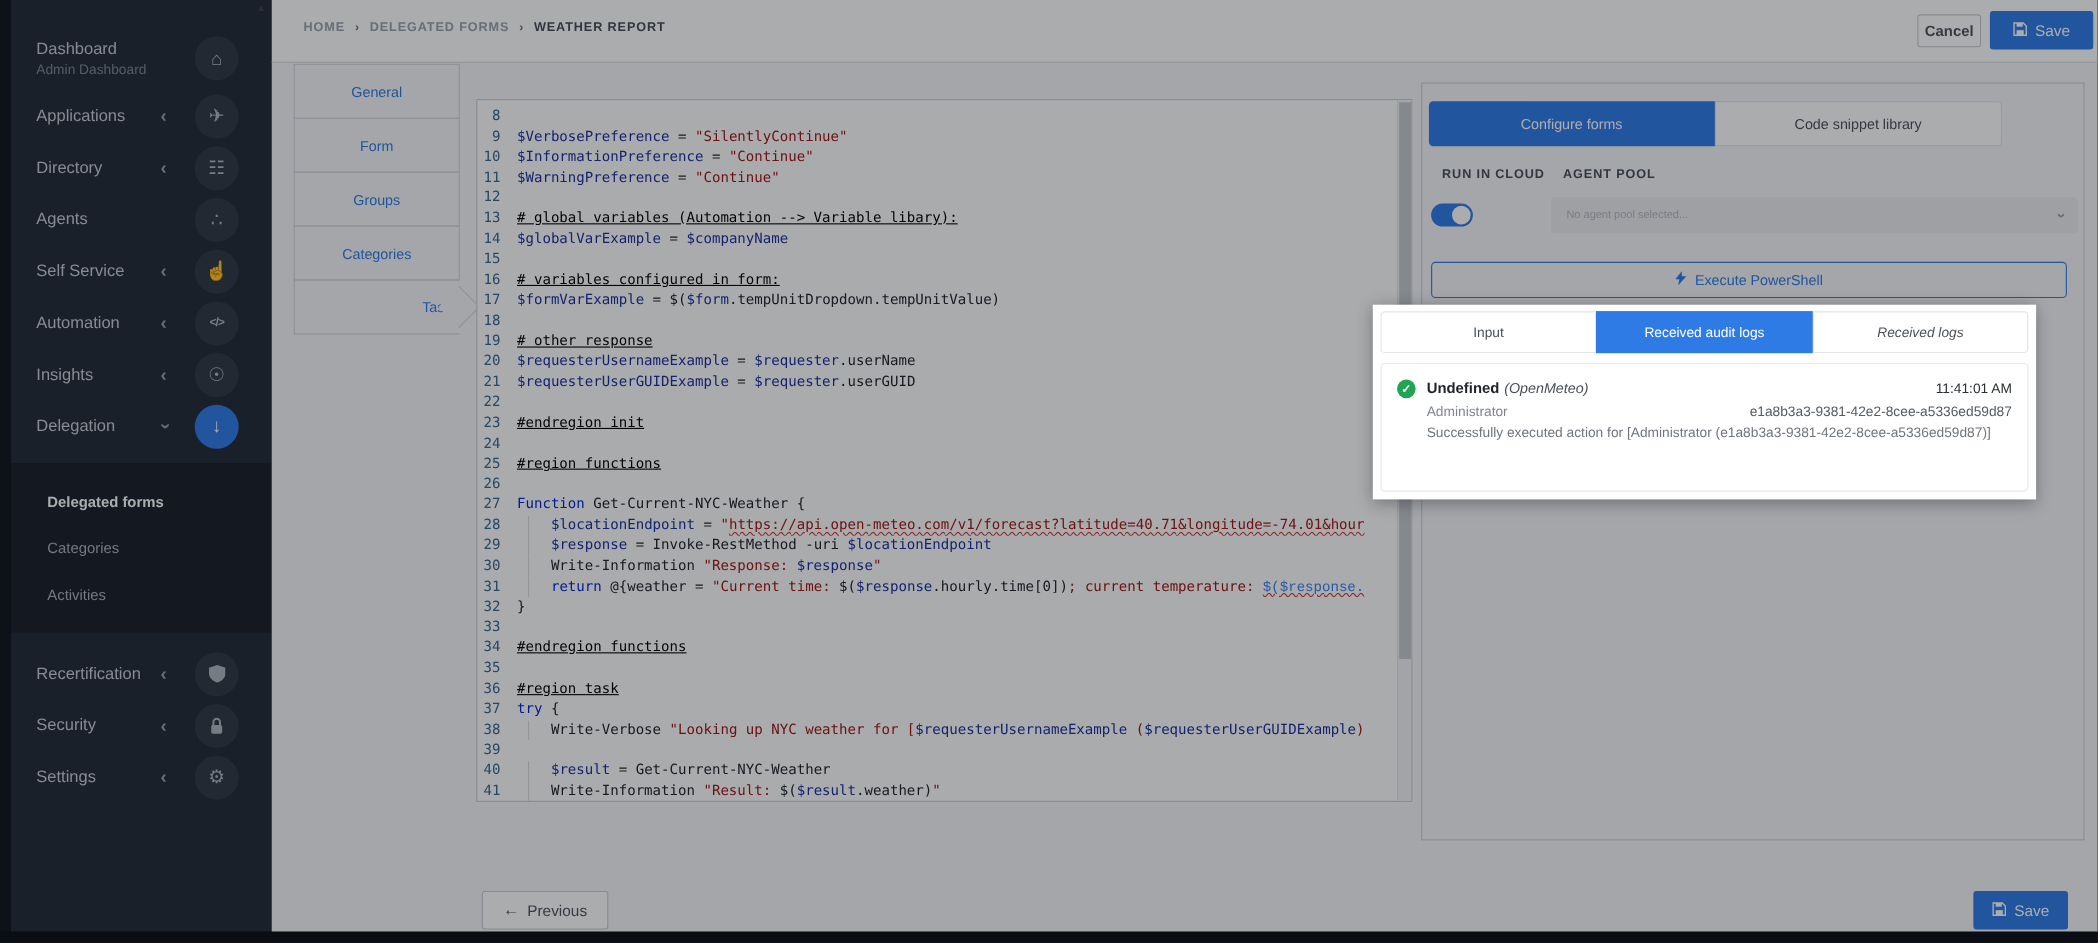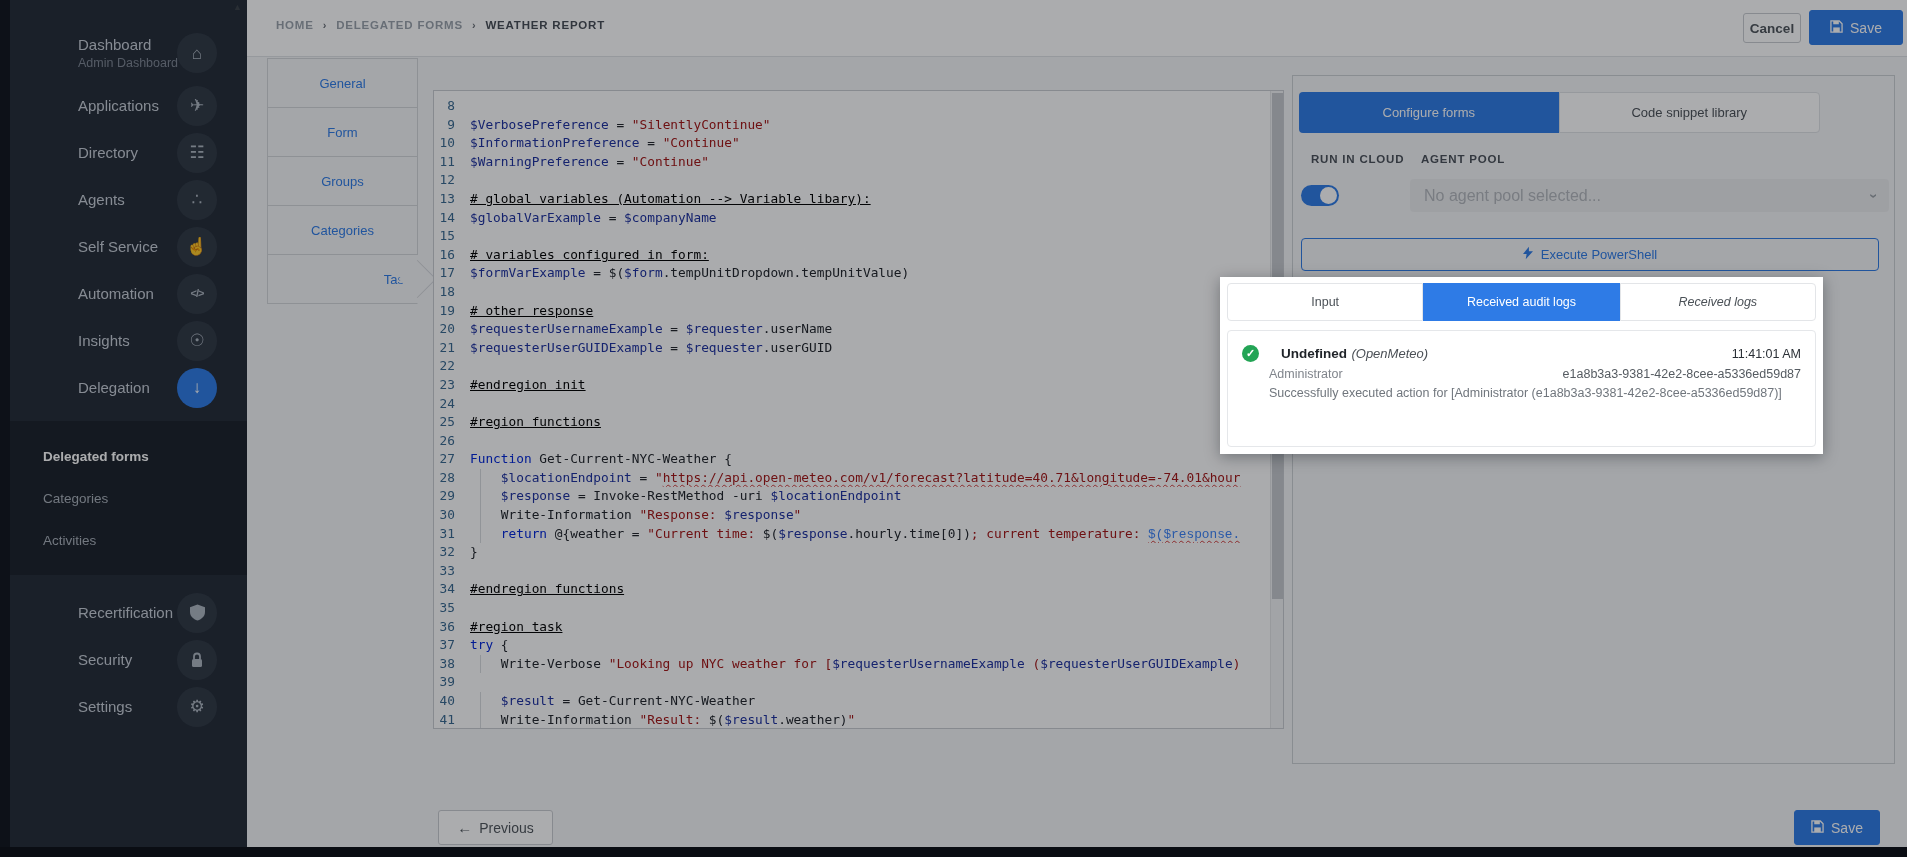--- a/index.html
+++ b/index.html
@@ -2,21 +2,21 @@
 <html style="--brand: #2e7be6; --success: #23a455;"><head>
 <meta charset="utf-8">
 <style>
   * { margin:0; padding:0; box-sizing:border-box; }
   body { background:#0b0f14; font-family:"Liberation Sans", sans-serif; }
   #screen { position:relative; width:1907px; height:857px; overflow:hidden; background:#0d1117; }
 
   
   #left-strip { position:absolute; left:0; top:0; width:10px; height:847px; background:#10151c; }
   #sidebar { position:absolute; left:10px; top:0; width:237px; height:847px; background:#232b36; padding-top:24px; overflow:hidden; }
-  .sb-row { position:relative; height:47px; display:flex; align-items:center; padding-left:23px; cursor:pointer;margin-left:45px; }
+  .sb-row { position:relative; height:47px; display:flex; align-items:center; padding-left:23px; cursor:pointer; }
   .sb-row.tall { height:58px; }
   .sb-labels { display:flex; flex-direction:column; }
   .sb-label { color:#c7cdd6; font-size:15px; }
   .sb-sublabel { color:#7e8692; font-size:12.5px; margin-top:3px; }
   .sb-chev { position:absolute; left:136px; color:#9aa2ad; font-size:17px; font-weight:bold; line-height:1; }
   .sb-chev.expanded { transform:rotate(-90deg); }
   .sb-circle { position:absolute; right:30px; width:40px; height:40px; border-radius:50%;
                background:#303944; color:#aeb6c0; display:flex; align-items:center; justify-content:center;
                font-size:17px; line-height:1; }
   .sb-circle.active { background:var(--brand); color:#fff; }
@@ -77,42 +77,42 @@
   .atab.active { background:var(--brand); color:#fff; border-radius:4px 0 0 4px; }
   .atab.idle { background:#fff; color:#4b5157; border:1px solid #dfe2e5; border-radius:0 4px 4px 0; }
   .panel-label { position:absolute; font-size:11.5px; font-weight:bold; letter-spacing:0.8px; color:#4a5058;margin-left:11px; }
   #run-label { left:7px; top:77px; }
   #pool-label { left:117px; top:77px; }
   #cloud-toggle { position:absolute; left:8px; top:109px; width:38px; height:21px; border-radius:11px;
                   background:var(--brand); cursor:pointer; }
   #cloud-toggle .knob { position:absolute; right:2px; top:2px; width:17px; height:17px; border-radius:50%; background:#fff; }
   #agent-pool { position:absolute; left:117px; top:103px; width:479px; height:33px; background:#ecedef;
                 border-radius:4px; display:flex; align-items:center; padding:0 14px; cursor:pointer; }
-  #agent-pool .ph { color:#b3b7bc; font-size:16px; flex:1; }
+  #agent-pool .ph { color:#b3b7bc; font-size:10px; flex:1; }
   #agent-pool .dd-chev { color:#9aa0a6; font-size:14px; font-weight:bold; transform:rotate(-90deg); }
   #execute-btn { position:absolute; left:8px; top:162px; width:578px; height:33px; background:transparent;
                  border:1px solid var(--brand); border-radius:4px; color:var(--brand); font-size:13px;
                  display:flex; align-items:center; justify-content:center; gap:8px; cursor:pointer; }
 
   
-  #logs-popup { position:absolute; left:1220px; top:277px; width:603px; height:177px; background:#ffffff;
+  #logs-popup { position:absolute; left:1248px; top:277px; width:603px; height:177px; background:#ffffff;
                 z-index:60; box-shadow:0 3px 14px rgba(10,14,20,0.35); padding:6px 7px; }
   #log-tabs { display:flex; height:38px; }
   .ltab { flex:1; display:flex; align-items:center; justify-content:center; font-size:12.5px;
           color:#4b5157; background:#fff; border:1px solid #e3e5e8; cursor:pointer; }
   .ltab.first { border-radius:4px 0 0 4px; }
   .ltab.last { border-radius:0 4px 4px 0;font-style:italic; }
   .ltab.active { background:var(--brand); border-color:var(--brand); color:#fff; }
   #log-card { margin-top:9px; height:117px; border:1px solid #e5e7ea; border-radius:4px; background:#fff;
               padding:13px 14px 10px 14px; position:relative; cursor:pointer; }
   #log-check { position:absolute; left:14px; top:14px; width:17px; height:17px; border-radius:50%;
                background:var(--success); color:#fff; font-size:11px; font-weight:bold;
                display:flex; align-items:center; justify-content:center; }
   .log-row { display:flex; justify-content:space-between; align-items:baseline; margin-left:27px; }
-  #log-title { font-size:13.5px; color:#1f2328; font-weight:bold;margin-left:12px; }
+  #log-title { font-size:13.5px; color:#1f2328; font-weight:bold; }
   #log-source { font-size:13px; color:#4a4f55; font-style:italic; font-weight:normal; }
   #log-time { font-size:12.5px; color:#2b3036; }
   #log-user { font-size:12.5px; color:#80858c; margin-top:5px; }
   #log-guid { font-size:12.5px; color:#555b61; }
   #log-message { margin-left:27px; margin-top:4px; font-size:12.5px; color:#70767d; line-height:17px; max-width:545px; }
 
   
   #previous-btn { position:absolute; left:438px; top:810px; width:115px; height:35px; font-size:14px; }
   #save-btn-bottom { position:absolute; left:1794px; top:810px; width:86px; height:35px; font-size:14px; }
   .arrow-left { font-size:15px; color:#4e545a; }

